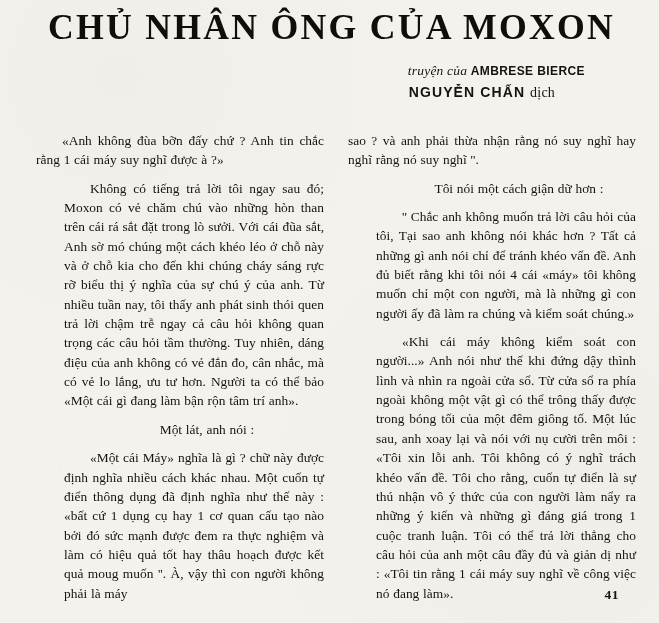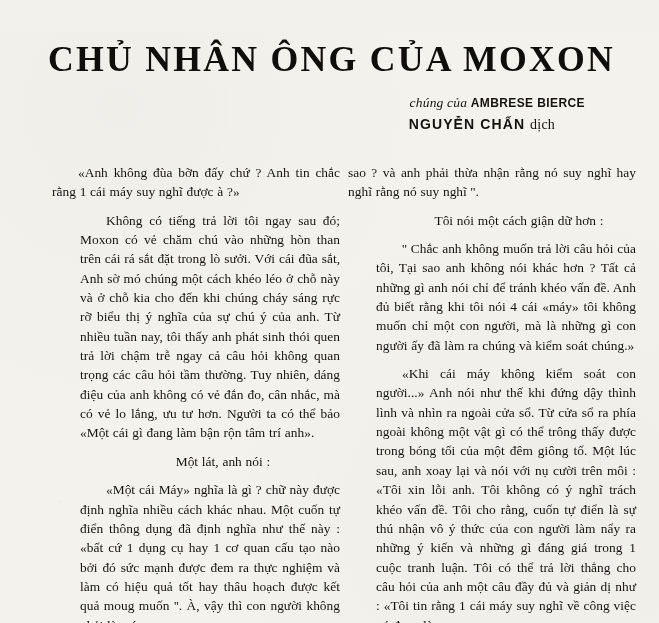--- a/index.html
+++ b/index.html
@@ -23,21 +23,20 @@
     padding: 0;
     background:
       radial-gradient(circle at 18% 12%, rgba(0,0,0,0.015), rgba(0,0,0,0) 42%),
       radial-gradient(circle at 82% 78%, rgba(0,0,0,0.018), rgba(0,0,0,0) 46%),
       #f4f2ed;
   }
 
   
   .title-block {
     padding: 10px 22px 0 26px;
-    margin-top: 32px;
   }
   h1.doc-title {
     margin: 0;
     font-family: "Liberation Serif", "DejaVu Serif", serif;
     font-size: 35px;
     font-weight: 700;
     letter-spacing: 2.2px;
     text-align: center;
     line-height: 1.05;
     color: #100e0b;
@@ -89,21 +88,21 @@
   }
 
   
   .columns {
     position: absolute;
     top: 131px;
     left: 0;
     width: 659px;
     display: flex;
     justify-content: space-between;
-    padding: 0 23px 0 52px;
+    padding: 0 23px 0 36px;
     box-sizing: border-box;
   }
   .col {
     width: 288px;
   }
   .col p {
     margin: 0 0 0 0;
     font-size: 13.4px;
     line-height: 19.35px;
     text-align: justify;
@@ -154,21 +153,21 @@
 <body>
 
 <div id="page">
 
   <div class="title-block">
     <h1 class="doc-title">CHỦ NHÂN ÔNG CỦA MOXON</h1>
   </div>
 
   <div class="byline">
     <div class="byline-line1">
-      <span class="truyen-cua">chúng của</span>
+      <span class="truyen-cua">truyện của</span>
       <span class="author-name">AMBRESE BIERCE</span>
     </div>
     <div class="byline-line2">
       <span class="translator-name">NGUYỄN CHẤN</span><span class="dich-label">dịch</span>
     </div>
   </div>
 
   <div class="columns">
 
     <div class="col">

